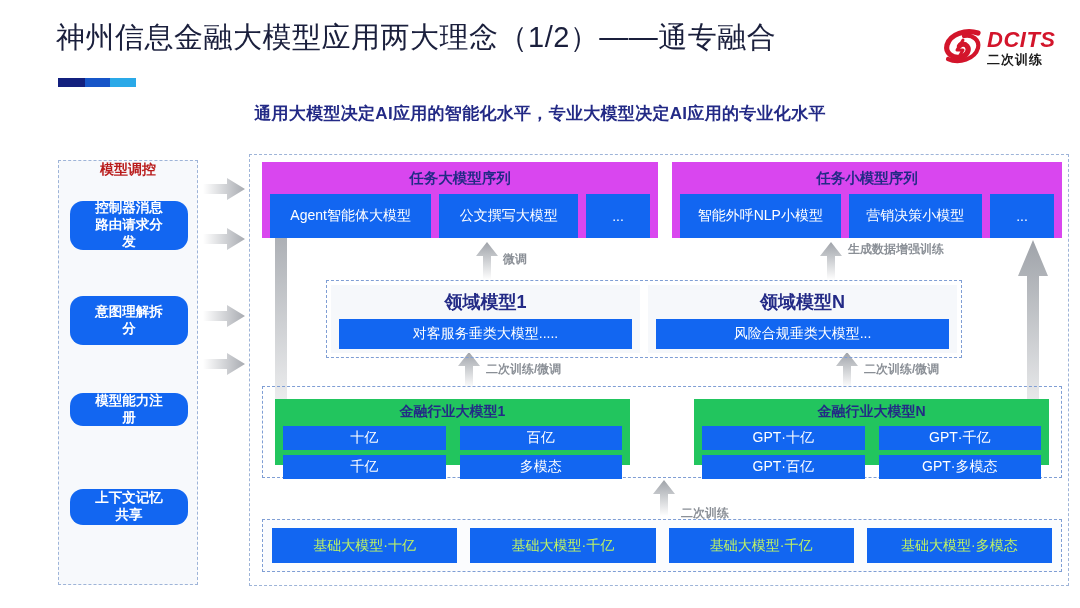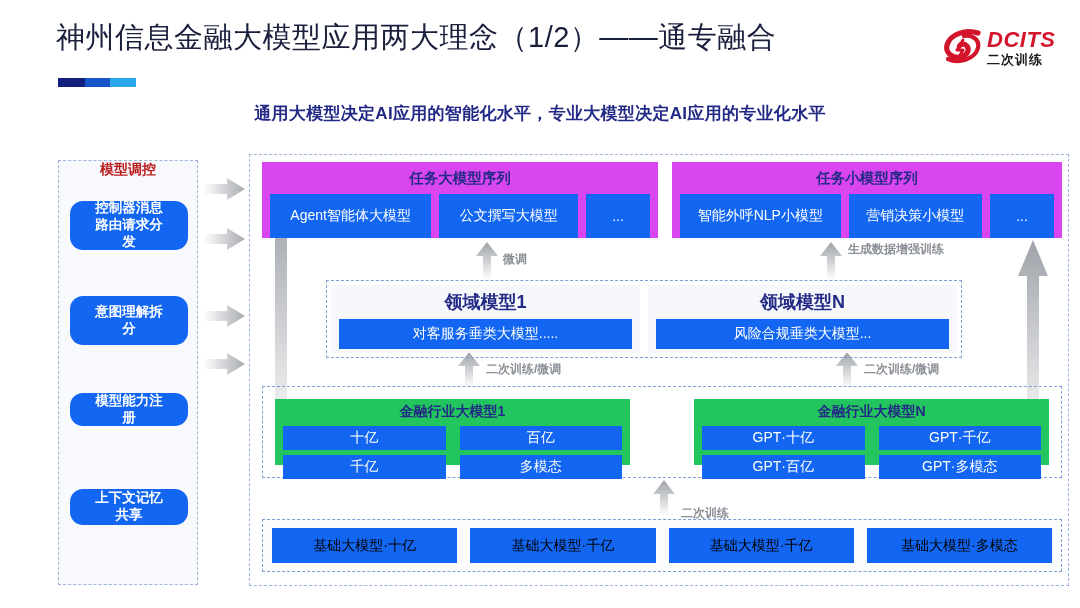--- a/index.html
+++ b/index.html
@@ -280,21 +280,21 @@
     box-sizing: border-box;
     background: #fbfcfe;
     display: flex;
     align-items: center;
     gap: 13px;
     padding: 0 9px;
   }
   .base-chip {
     flex: 1 1 0;
     background: #1266f1;
-    color: #000000;
+    color: #bef264;
     font-size: 14px;
     height: 35px;
     display: flex;
     align-items: center;
     justify-content: center;
     white-space: nowrap;
   }
 
   
   .u-arrow { position: absolute; }

